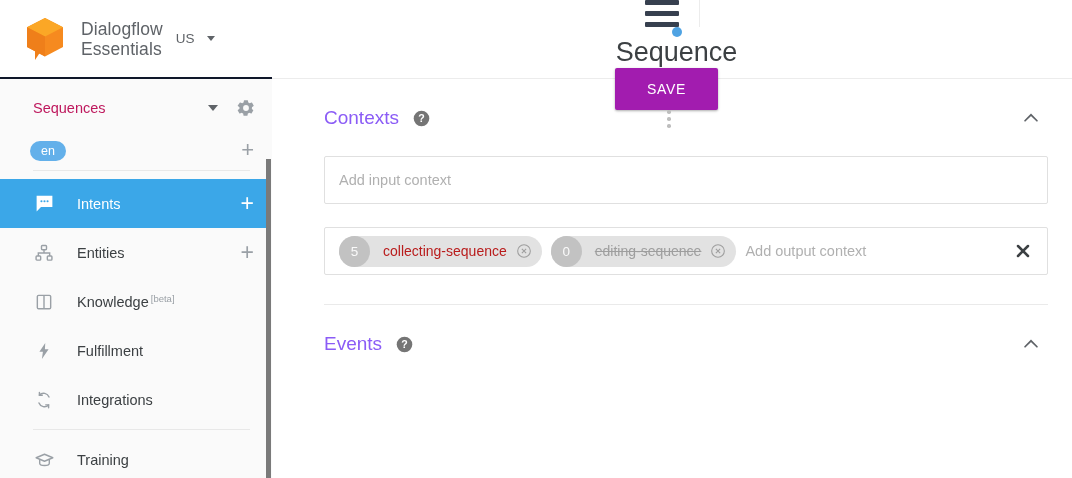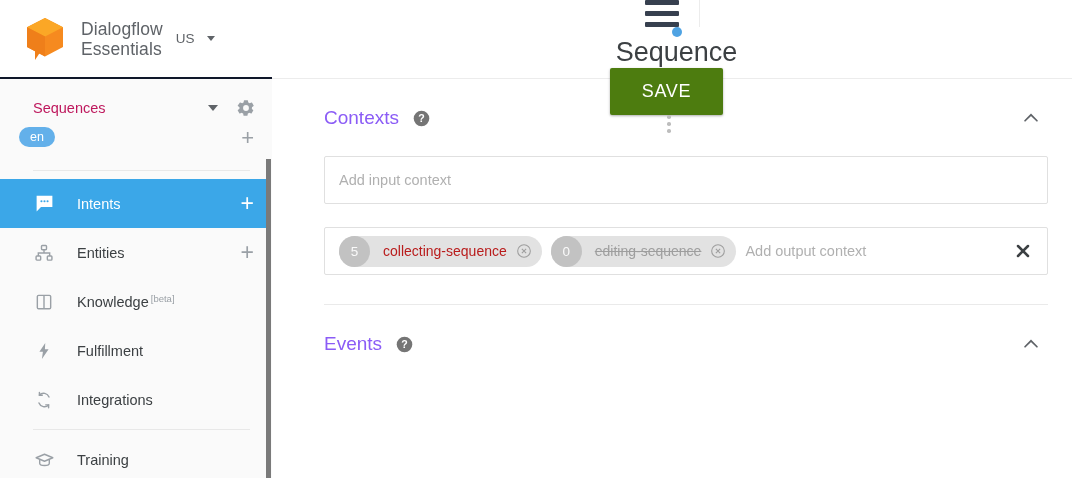--- a/index.html
+++ b/index.html
@@ -53,22 +53,22 @@
   }
   .agent-name { font-size: 14.5px; color: #be185d; flex: 1; }
   .agent-caret {
     width: 0; height: 0; border-left: 5px solid transparent;
     border-right: 5px solid transparent; border-top: 6px solid #5f6368;
     margin-right: 18px;
   }
   .gear-icon { width: 20px; height: 20px; flex: 0 0 20px; }
 
   .lang-row {
-    display: flex; align-items: flex-start; height: 34px;
-    padding: 0 18px 0 19px;
+    display: flex; align-items: flex-end; height: 34px;
+    padding: 0 18px 0 30px;
   }
   .lang-pill {
     background: #63b0ea; color: #ffffff; font-size: 12.5px;
     padding: 3px 11px; border-radius: 11px; line-height: 14px;
   }
   .lang-plus { margin-left: auto; font-size: 22px; color: #9aa0a6; line-height: 1; font-weight: 300; }
 
   .side-divider { height: 1px; background: #e8e8e8; margin: 9px 22px 0 33px; }
 
   .nav { margin-top: 8px; }
@@ -102,21 +102,21 @@
   .title-dot {
     width: 10px; height: 10px; border-radius: 50%; background: #4fa3e3;
     margin-left: 29px; flex: 0 0 10px;
   }
   .page-title {
     font-size: 27px; color: #3c4043; margin-left: 29px;
     font-weight: 400; white-space: nowrap;
   }
   .topbar-spacer { flex: 1; }
   .save-btn {
-    background: #4d7c0f; color: #ffffff; font-size: 18px;
+    background: #a21caf; color: #ffffff; font-size: 14px;
     letter-spacing: .7px; border: none; border-radius: 2px;
     padding: 13px 32px; cursor: pointer;
     box-shadow: 0 1px 3px rgba(0,0,0,.22), 0 1px 2px rgba(0,0,0,.12);
     font-family: "Liberation Sans", sans-serif;
     margin-left: 9px;
   }
   .kebab {
     width: 34px; height: 40px; margin-left: 14px; display: flex;
     flex-direction: column; align-items: center; justify-content: center; gap: 3.5px;
   }

